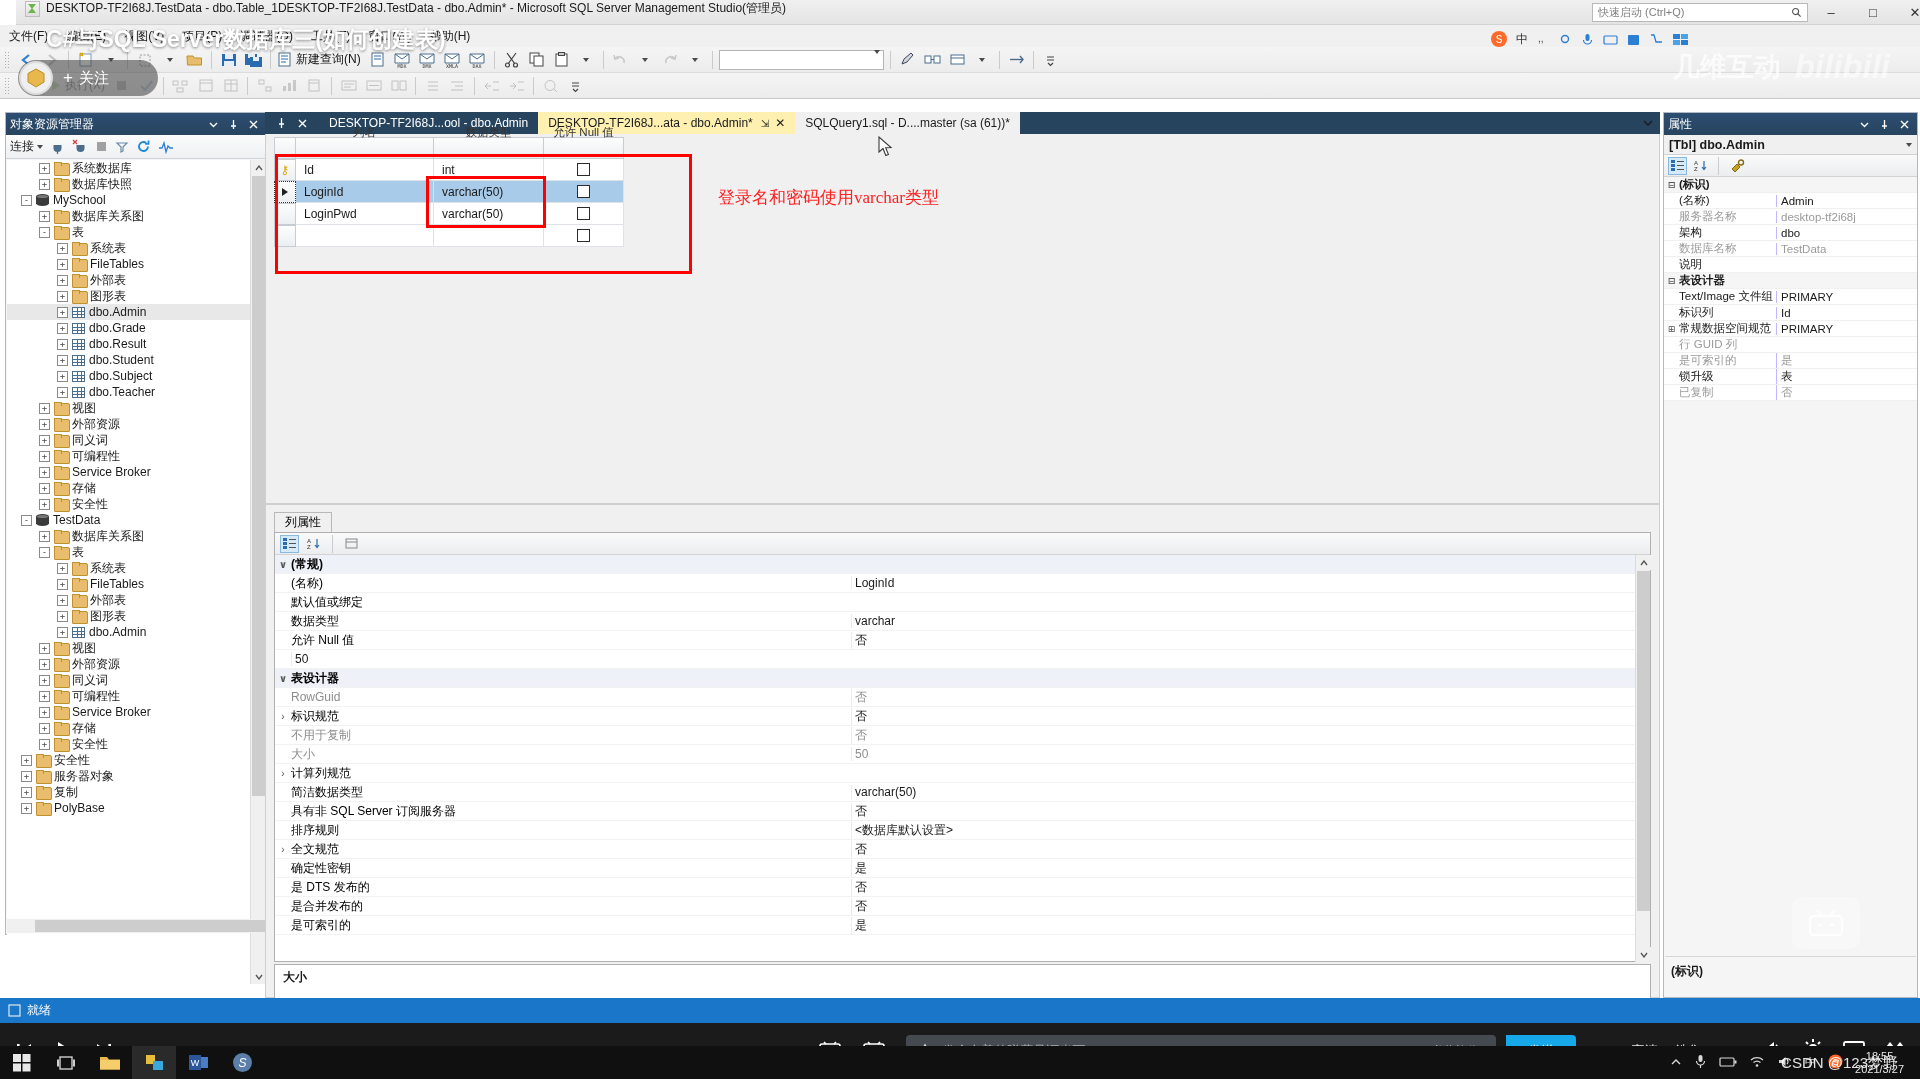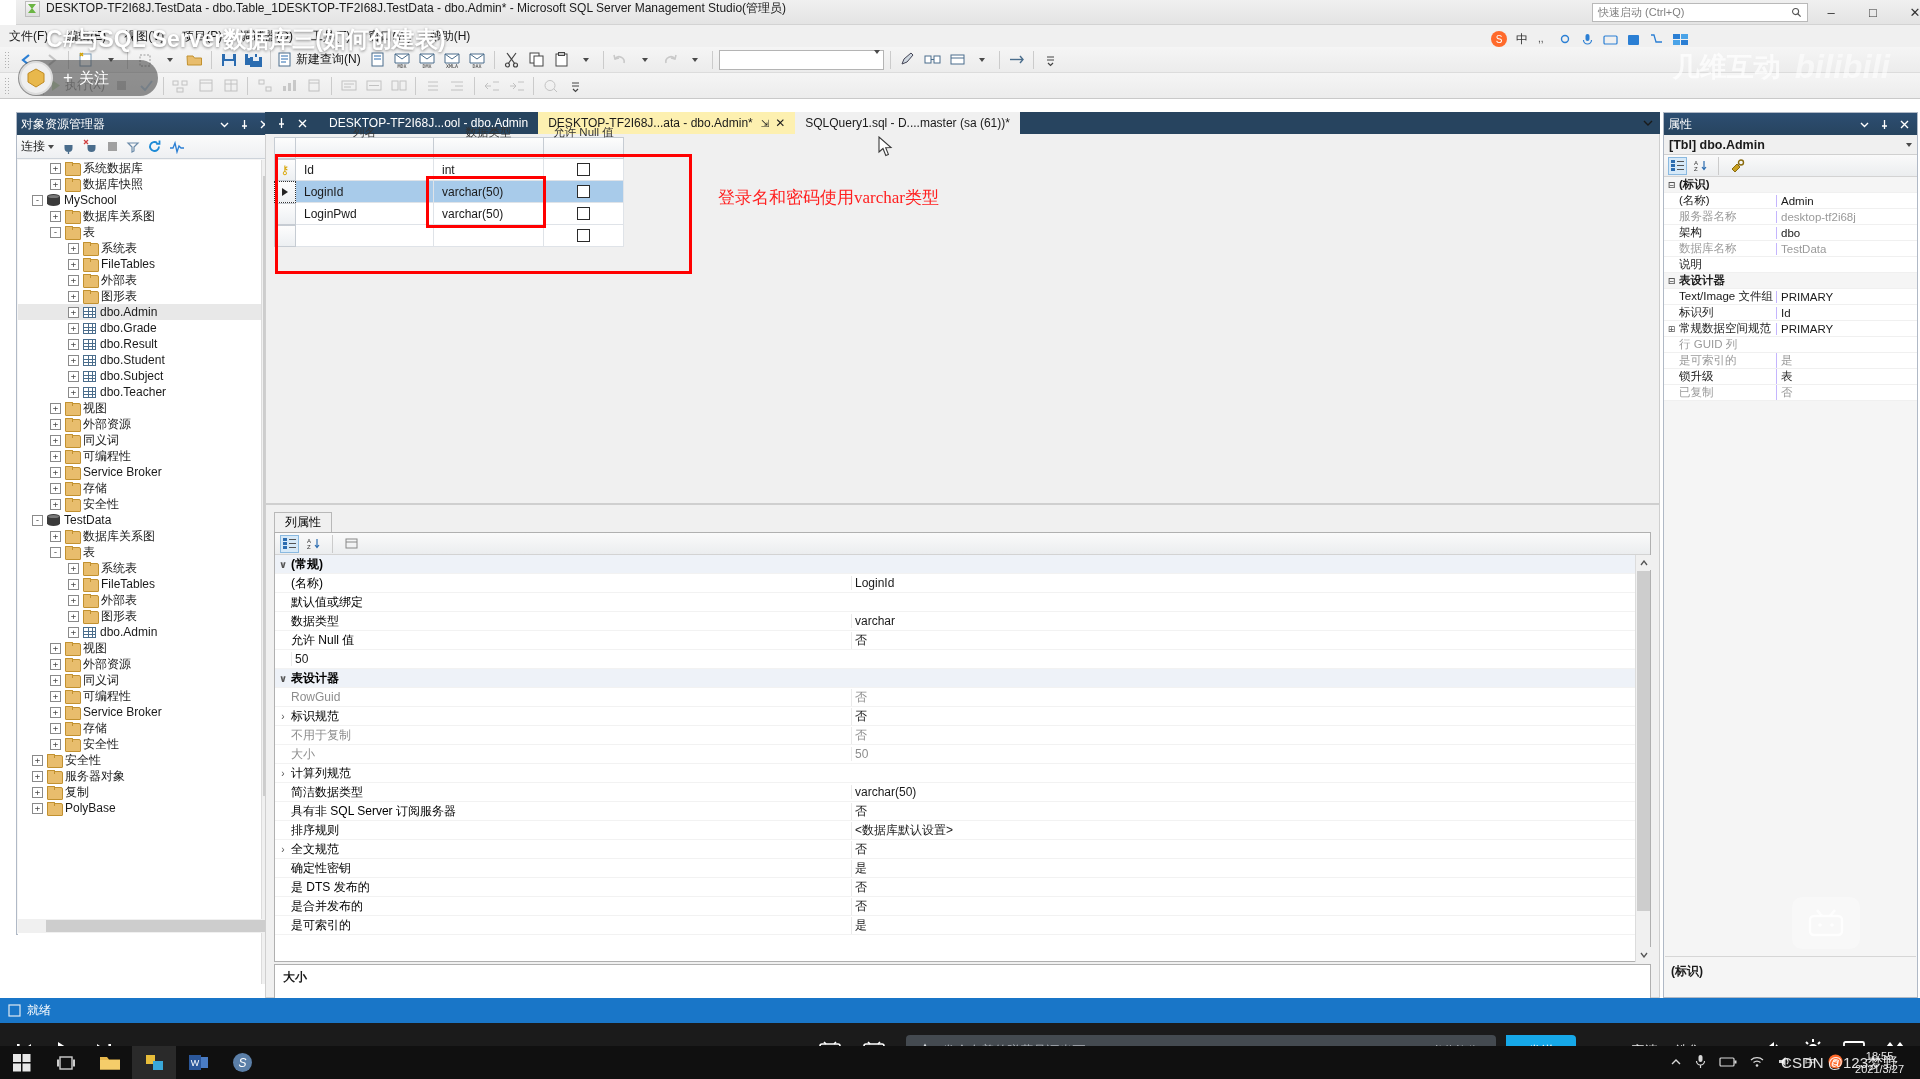--- a/index.html
+++ b/index.html
@@ -60,21 +60,21 @@
   .tbtn .lbl{font-size:12px;color:#111;margin-left:3px;padding-right:3px;white-space:nowrap;}
   .tbcombo{width:165px;height:20px;background:#fff;border:1px solid #b4b4b4;
     display:flex;align-items:center;font-size:11px;color:#333;padding-left:4px;margin:0 2px;}
   .tbcombo .arw{margin-left:auto;margin-right:3px;}
   .caret{width:0;height:0;border-left:3px solid transparent;border-right:3px solid transparent;
     border-top:4px solid #4a4a4a;}
   .dis{opacity:.38;}
 
   
   .oe{
-    position:absolute;left:16px;top:112px;width:262px;height:823px;
+    position:absolute;left:5px;top:112px;width:262px;height:823px;
     background:#f5f5f5;border:1px solid #b0b9c6;
   }
   .oe-head{height:22px;background:linear-gradient(#2d4e72,#27445f);
     display:flex;align-items:center;padding:0 4px;}
   .oe-head .t{font-size:12px;color:#fff;}
   .oe-head .ic{margin-left:auto;display:flex;gap:9px;align-items:center;padding-right:3px;}
   .oe-toolbar{height:24px;background:linear-gradient(#fbfbfb,#eef0f2);
     border-bottom:1px solid #cdd3da;display:flex;align-items:center;padding-left:4px;gap:7px;}
   .oe-toolbar .lnk{font-size:12px;color:#1a1a1a;display:flex;align-items:center;gap:3px;}
   .oe-tree{position:absolute;left:1px;top:47px;width:245px;height:824px;background:#fff;

